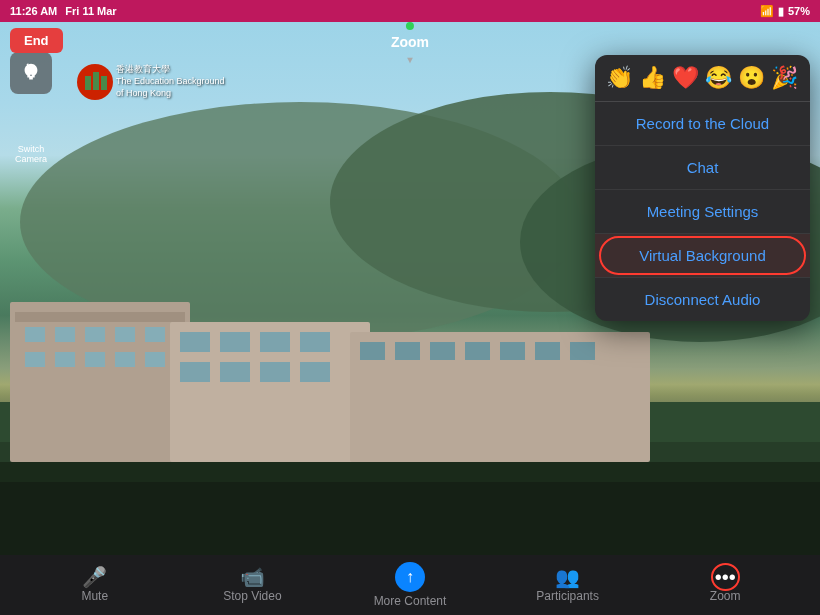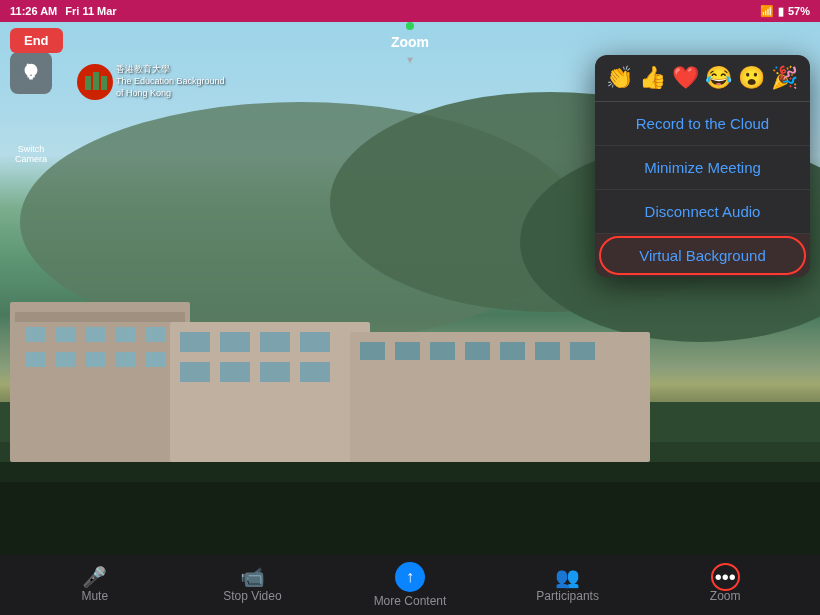--- a/index.html
+++ b/index.html
@@ -375,22 +375,25 @@
     <span class="emoji-item">❤️</span>
     <span class="emoji-item">😂</span>
     <span class="emoji-item">😮</span>
     <span class="emoji-item">🎉</span>
   </div>
 
   <div class="menu-item">
     <span>Record to the Cloud</span>
   </div>
   <div class="menu-item">
-    <span>Minimize Meeting</span>
+    <span>Chat</span>
   </div>
   <div class="menu-item">
-    <span>Disconnect Audio</span>
+    <span>Meeting Settings</span>
   </div>
   <div class="menu-item highlighted" style="position:relative;">
     <span>Virtual Background</span>
     <div class="virtual-bg-highlight"></div>
   </div>
+  <div class="menu-item">
+    <span>Disconnect Audio</span>
+  </div>
 </div>
 
 </body></html>

